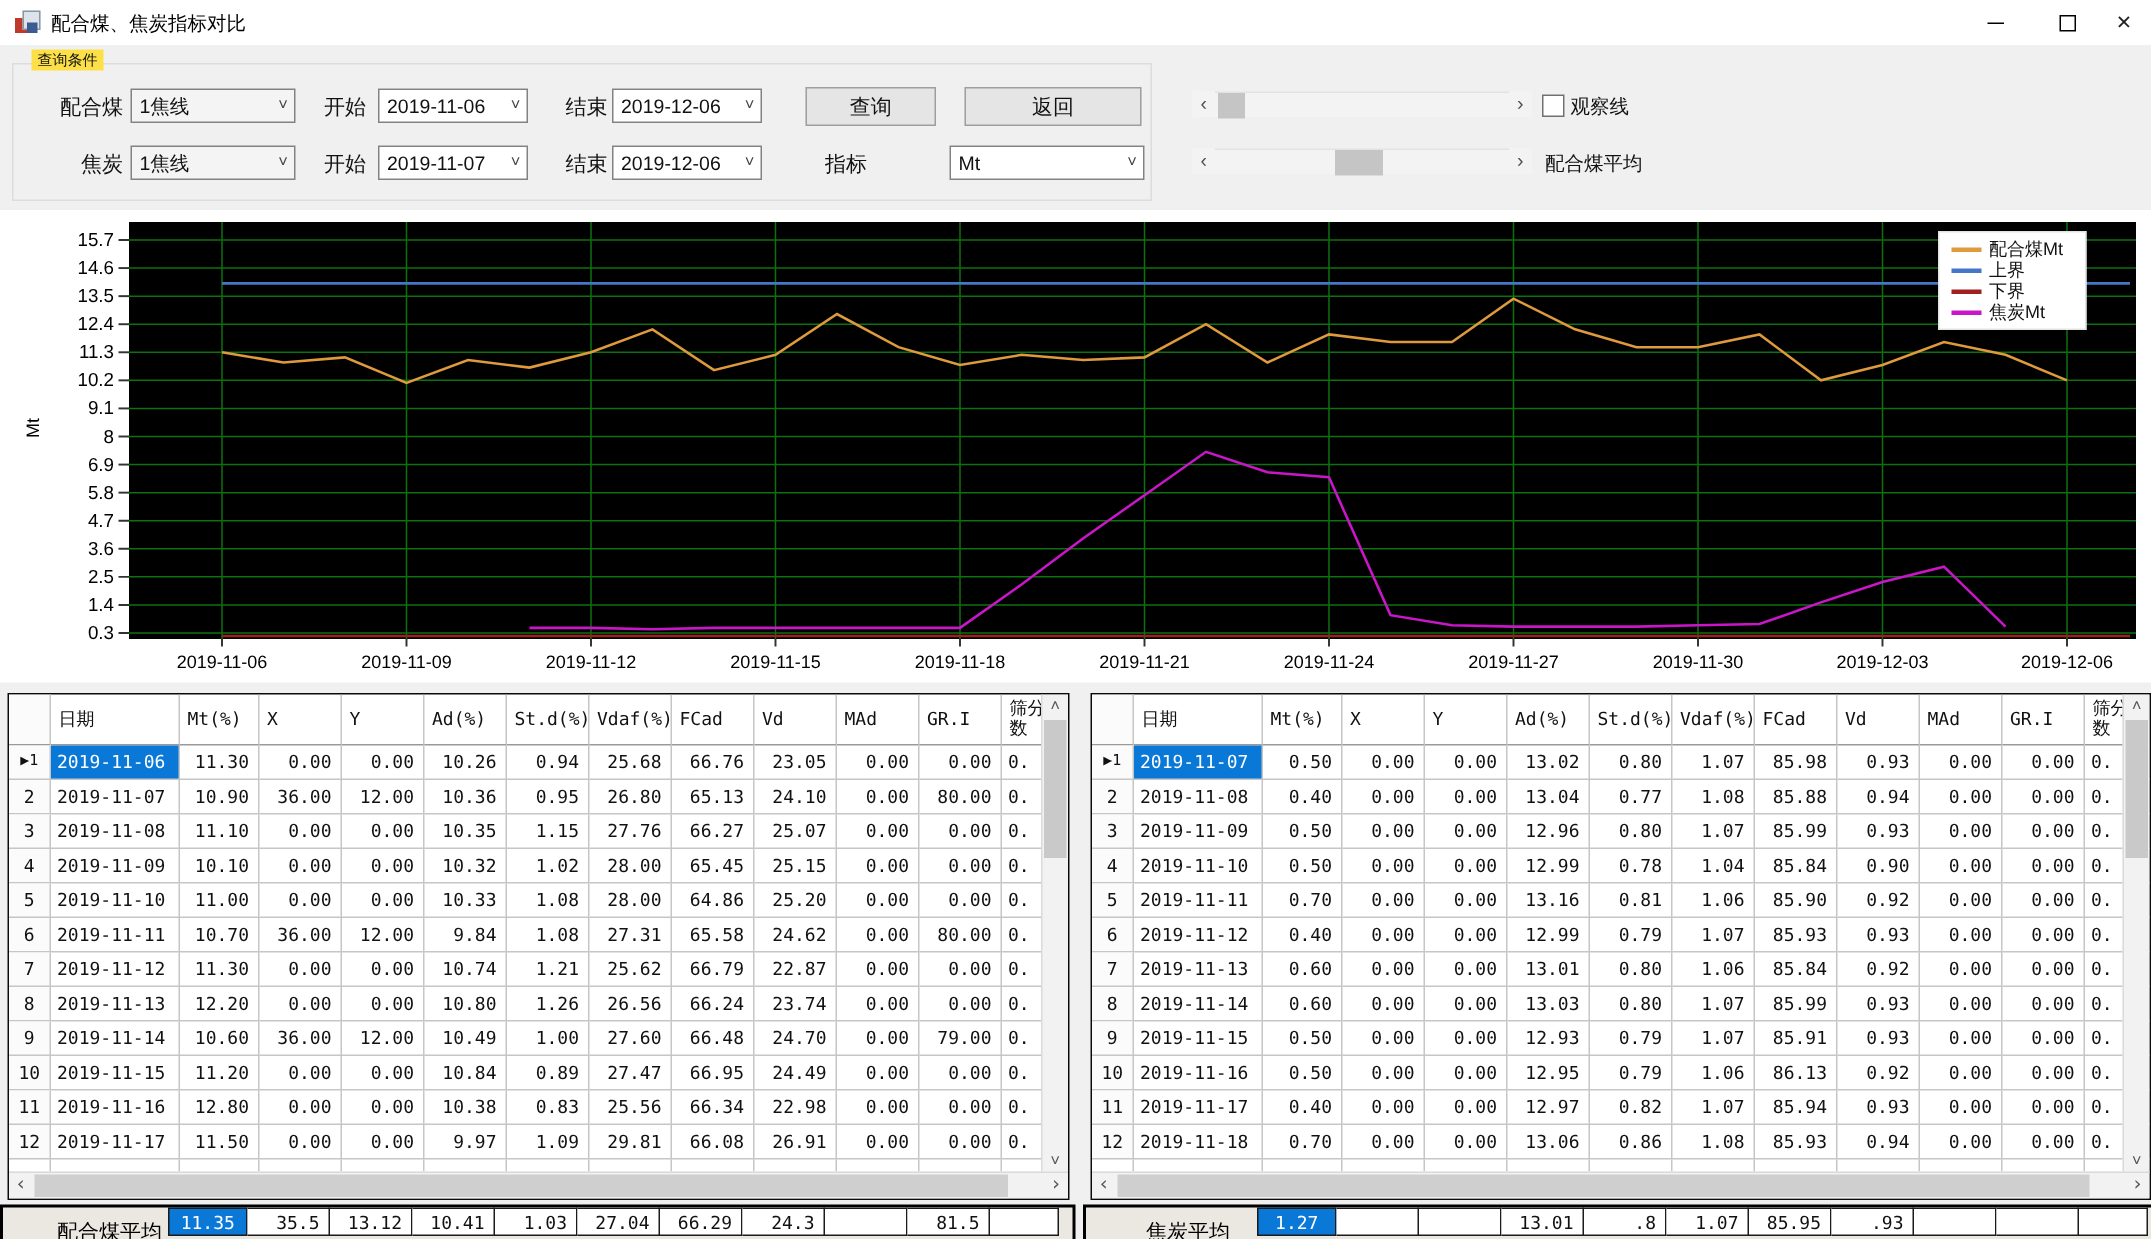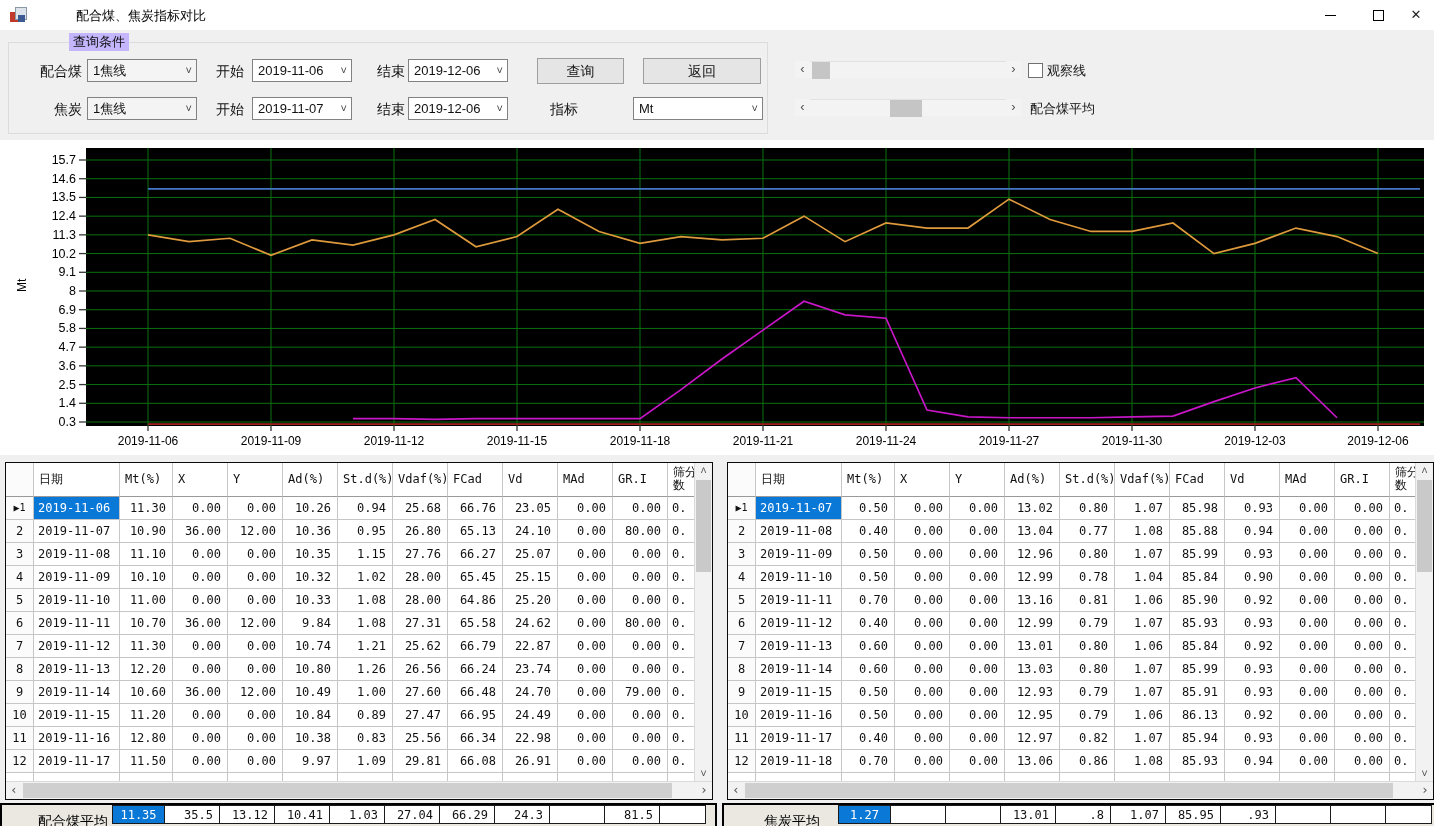--- a/index.html
+++ b/index.html
@@ -5,28 +5,28 @@
   html,body{margin:0;padding:0;}
   body{width:1434px;height:826px;position:relative;background:#F0F0F0;overflow:hidden;
        font-family:"Liberation Sans","DejaVu Sans",sans-serif;font-size:13px;color:#111;}
   
   .titlebar{position:absolute;left:0;top:0;width:1434px;height:30px;background:#FFFFFF;}
   .app-icon{position:absolute;left:10px;top:7px;width:16px;height:16px;}
   .app-icon i{position:absolute;display:block;}
   .app-icon .q1{left:0;top:5px;width:9px;height:10px;background:#C0392B;}
   .app-icon .q2{left:5px;top:0;width:10px;height:11px;background:#DDE3EA;border:1px solid #8A97A5;}
   .app-icon .q3{left:8px;top:8px;width:7px;height:7px;background:#3B5B92;}
-  .win-title{position:absolute;left:34px;top:7px;font-size:13px;color:#000;margin-left:42px;}
+  .win-title{position:absolute;left:34px;top:7px;font-size:13px;color:#000;}
   .win-btn{position:absolute;top:0;height:30px;width:44px;text-align:center;line-height:30px;color:#222;}
   .win-btn.min{left:1308px;} .win-btn.max{left:1356px;} .win-btn.close{left:1398px;width:36px;}
   .glyph-min{display:inline-block;width:11px;height:0;border-bottom:1px solid #000;vertical-align:middle;}
   .glyph-max{display:inline-block;width:9px;height:9px;border:1px solid #000;vertical-align:middle;}
   
   .groupbox{position:absolute;left:8px;top:42px;width:758px;height:90px;border:1px solid #DCDCDC;}
-  .groupbox-label{position:absolute;left:12px;top:-10px;background:#c4b5fd;padding:0 4px;font-size:13px;margin-left:48px;}
+  .groupbox-label{position:absolute;left:12px;top:-10px;background:#fde047;padding:0 4px;font-size:10px;}
   .q-label{position:absolute;font-size:14px;text-align:right;}
   .combo{position:absolute;height:23px;border:1px solid #828282;background:#F4F4F4;font-size:13px;
          line-height:21px;padding:0 18px 0 5px;box-sizing:border-box;white-space:nowrap;overflow:hidden;}
   .combo.white{background:#FFFFFF;}
   .combo .arr{position:absolute;right:4px;top:0;color:#444;font-size:11px;}
   .btn{position:absolute;height:26px;background:#E5E5E5;border:1px solid #9E9E9E;text-align:center;
        line-height:24px;font-size:14px;box-sizing:border-box;}
   
   .hslider{position:absolute;height:17px;background:#F3F3F3;}
   .hslider .sarr{position:absolute;top:0;width:15px;height:17px;text-align:center;line-height:15px;color:#505050;font-size:13px;}
@@ -227,20 +227,26 @@
       <line x1="1255" y1="286" x2="1255" y2="291" stroke="#333" stroke-width="1.3"></line>
       <text x="1255" y="305" text-anchor="middle" font-size="12" fill="#000">2019-12-03</text>
       <line x1="1378" y1="286" x2="1378" y2="291" stroke="#333" stroke-width="1.3"></line>
       <text x="1378" y="305" text-anchor="middle" font-size="12" fill="#000">2019-12-06</text>
       <text x="26" y="152" font-size="12" fill="#000" transform="rotate(-90 26 152)">Mt</text>
       <polyline points="148,94.85714285714285 189,101.66233766233765 230,98.25974025974025 271,115.27272727272727 312,99.96103896103897 353,105.06493506493507 394,94.85714285714285 435,79.54545454545456 476,106.76623376623377 517,96.55844155844157 558,69.33766233766232 599,91.45454545454545 640,103.36363636363636 681,96.55844155844157 722,99.96103896103897 763,98.25974025974025 804,76.14285714285712 845,101.66233766233765 886,82.94805194805195 927,88.05194805194806 968,88.05194805194806 1009,59.12987012987011 1050,79.54545454545456 1091,91.45454545454545 1132,91.45454545454545 1173,82.94805194805195 1214,113.57142857142858 1255,103.36363636363636 1296,88.05194805194806 1337,96.55844155844157 1378,113.57142857142858" fill="none" stroke="#DE9A3C" stroke-width="1.7"></polyline>
       <polyline points="148,48.92207792207791 1420,48.92207792207791" fill="none" stroke="#4477C8" stroke-width="1.7"></polyline>
       <polyline points="148,284.04155844155844 1420,284.04155844155844" fill="none" stroke="#A02020" stroke-width="1.7"></polyline>
       <polyline points="353,278.5974025974026 394,278.5974025974026 435,279.44805194805195 476,278.5974025974026 517,278.5974025974026 558,278.5974025974026 599,278.5974025974026 640,278.5974025974026 681,249.6753246753247 722,219.05194805194805 763,190.12987012987014 804,161.2077922077922 845,174.8181818181818 886,178.22077922077924 927,270.0909090909091 968,276.8961038961039 1009,277.74675324675326 1050,277.74675324675326 1091,277.74675324675326 1132,276.8961038961039 1173,276.04545454545456 1214,261.5844155844156 1255,247.97402597402598 1296,237.76623376623377 1337,277.74675324675326" fill="none" stroke="#C816C8" stroke-width="1.7"></polyline>
     </svg>
+  <div class="legend" id="legend">
+      <div class="le"><span class="sw" style="background: rgb(222, 154, 60);"></span><span>配合煤Mt</span></div>
+      <div class="le"><span class="sw" style="background: rgb(68, 119, 200);"></span><span>上界</span></div>
+      <div class="le"><span class="sw" style="background: rgb(160, 32, 32);"></span><span>下界</span></div>
+      <div class="le"><span class="sw" style="background: rgb(200, 22, 200);"></span><span>焦炭Mt</span></div>
+    </div>
 </div>
 
 <div class="grid" id="left-table" style="left:5px;width:708px;">
     <div class="trow thead"><div class="tcell rowh" style="width: 28px;"></div><div class="tcell hdr" style="width: 86px;">日期</div><div class="tcell hdr" style="width: 53px;">Mt(%)</div><div class="tcell hdr" style="width: 55px;">X</div><div class="tcell hdr" style="width: 55px;">Y</div><div class="tcell hdr" style="width: 55px;">Ad(%)</div><div class="tcell hdr" style="width: 55px;">St.d(%)</div><div class="tcell hdr" style="width: 55px;">Vdaf(%)</div><div class="tcell hdr" style="width: 55px;">FCad</div><div class="tcell hdr" style="width: 55px;">Vd</div><div class="tcell hdr" style="width: 55px;">MAd</div><div class="tcell hdr" style="width: 55px;">GR.I</div><div class="tcell hdr wrap" style="width: 46px;">筛分指数</div></div>
     <div class="trow"><div class="tcell rowh" style="width: 28px; font-size: 10px;">▶1</div><div class="tcell date sel" style="width: 86px;">2019-11-06</div><div class="tcell num" style="width: 53px;">11.30</div><div class="tcell num" style="width: 55px;">0.00</div><div class="tcell num" style="width: 55px;">0.00</div><div class="tcell num" style="width: 55px;">10.26</div><div class="tcell num" style="width: 55px;">0.94</div><div class="tcell num" style="width: 55px;">25.68</div><div class="tcell num" style="width: 55px;">66.76</div><div class="tcell num" style="width: 55px;">23.05</div><div class="tcell num" style="width: 55px;">0.00</div><div class="tcell num" style="width: 55px;">0.00</div><div class="tcell date" style="width: 46px;">0.</div></div>
     <div class="trow"><div class="tcell rowh" style="width: 28px;">2</div><div class="tcell date" style="width: 86px;">2019-11-07</div><div class="tcell num" style="width: 53px;">10.90</div><div class="tcell num" style="width: 55px;">36.00</div><div class="tcell num" style="width: 55px;">12.00</div><div class="tcell num" style="width: 55px;">10.36</div><div class="tcell num" style="width: 55px;">0.95</div><div class="tcell num" style="width: 55px;">26.80</div><div class="tcell num" style="width: 55px;">65.13</div><div class="tcell num" style="width: 55px;">24.10</div><div class="tcell num" style="width: 55px;">0.00</div><div class="tcell num" style="width: 55px;">80.00</div><div class="tcell date" style="width: 46px;">0.</div></div>
     <div class="trow"><div class="tcell rowh" style="width: 28px;">3</div><div class="tcell date" style="width: 86px;">2019-11-08</div><div class="tcell num" style="width: 53px;">11.10</div><div class="tcell num" style="width: 55px;">0.00</div><div class="tcell num" style="width: 55px;">0.00</div><div class="tcell num" style="width: 55px;">10.35</div><div class="tcell num" style="width: 55px;">1.15</div><div class="tcell num" style="width: 55px;">27.76</div><div class="tcell num" style="width: 55px;">66.27</div><div class="tcell num" style="width: 55px;">25.07</div><div class="tcell num" style="width: 55px;">0.00</div><div class="tcell num" style="width: 55px;">0.00</div><div class="tcell date" style="width: 46px;">0.</div></div>
     <div class="trow"><div class="tcell rowh" style="width: 28px;">4</div><div class="tcell date" style="width: 86px;">2019-11-09</div><div class="tcell num" style="width: 53px;">10.10</div><div class="tcell num" style="width: 55px;">0.00</div><div class="tcell num" style="width: 55px;">0.00</div><div class="tcell num" style="width: 55px;">10.32</div><div class="tcell num" style="width: 55px;">1.02</div><div class="tcell num" style="width: 55px;">28.00</div><div class="tcell num" style="width: 55px;">65.45</div><div class="tcell num" style="width: 55px;">25.15</div><div class="tcell num" style="width: 55px;">0.00</div><div class="tcell num" style="width: 55px;">0.00</div><div class="tcell date" style="width: 46px;">0.</div></div>
     <div class="trow"><div class="tcell rowh" style="width: 28px;">5</div><div class="tcell date" style="width: 86px;">2019-11-10</div><div class="tcell num" style="width: 53px;">11.00</div><div class="tcell num" style="width: 55px;">0.00</div><div class="tcell num" style="width: 55px;">0.00</div><div class="tcell num" style="width: 55px;">10.33</div><div class="tcell num" style="width: 55px;">1.08</div><div class="tcell num" style="width: 55px;">28.00</div><div class="tcell num" style="width: 55px;">64.86</div><div class="tcell num" style="width: 55px;">25.20</div><div class="tcell num" style="width: 55px;">0.00</div><div class="tcell num" style="width: 55px;">0.00</div><div class="tcell date" style="width: 46px;">0.</div></div>
     <div class="trow"><div class="tcell rowh" style="width: 28px;">6</div><div class="tcell date" style="width: 86px;">2019-11-11</div><div class="tcell num" style="width: 53px;">10.70</div><div class="tcell num" style="width: 55px;">36.00</div><div class="tcell num" style="width: 55px;">12.00</div><div class="tcell num" style="width: 55px;">9.84</div><div class="tcell num" style="width: 55px;">1.08</div><div class="tcell num" style="width: 55px;">27.31</div><div class="tcell num" style="width: 55px;">65.58</div><div class="tcell num" style="width: 55px;">24.62</div><div class="tcell num" style="width: 55px;">0.00</div><div class="tcell num" style="width: 55px;">80.00</div><div class="tcell date" style="width: 46px;">0.</div></div>

